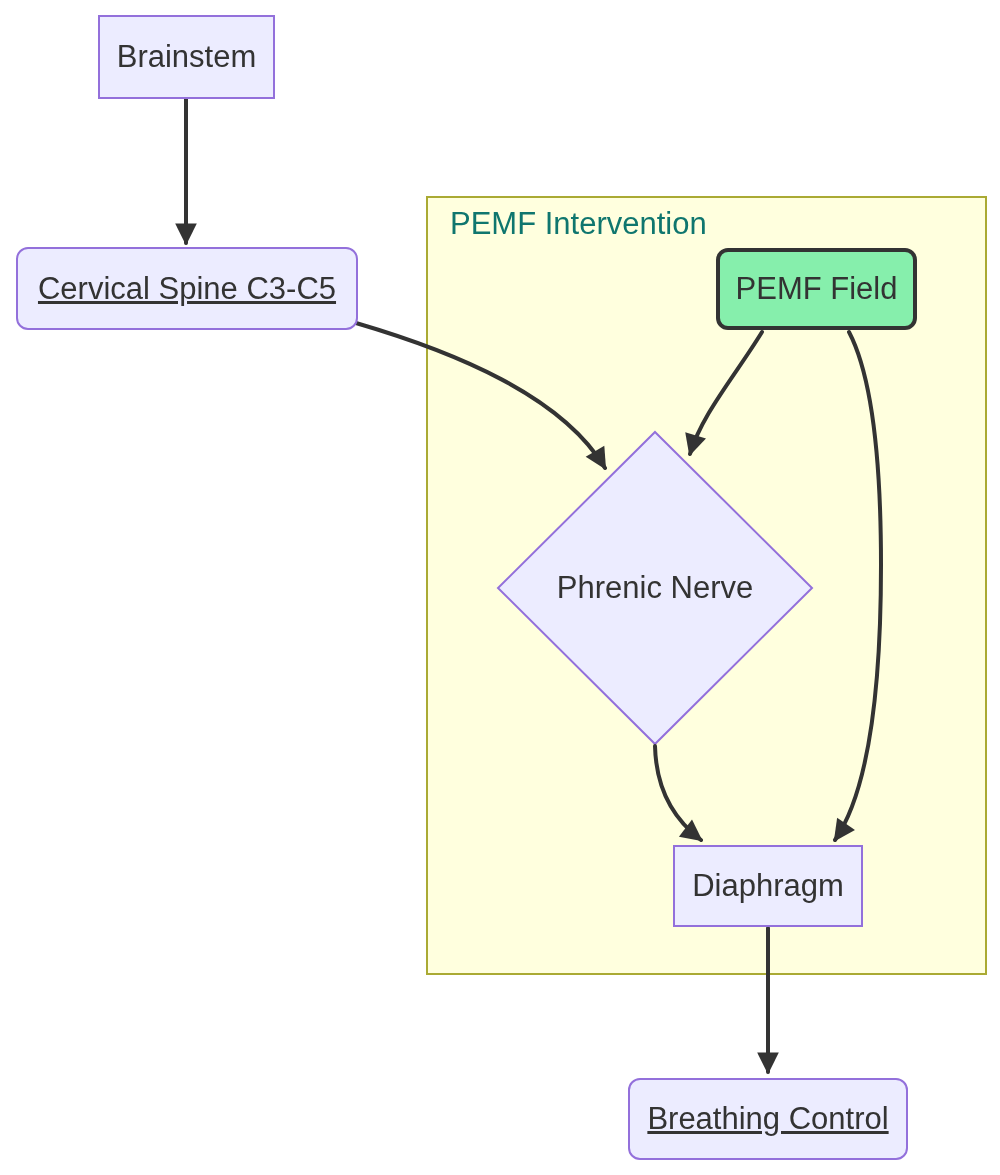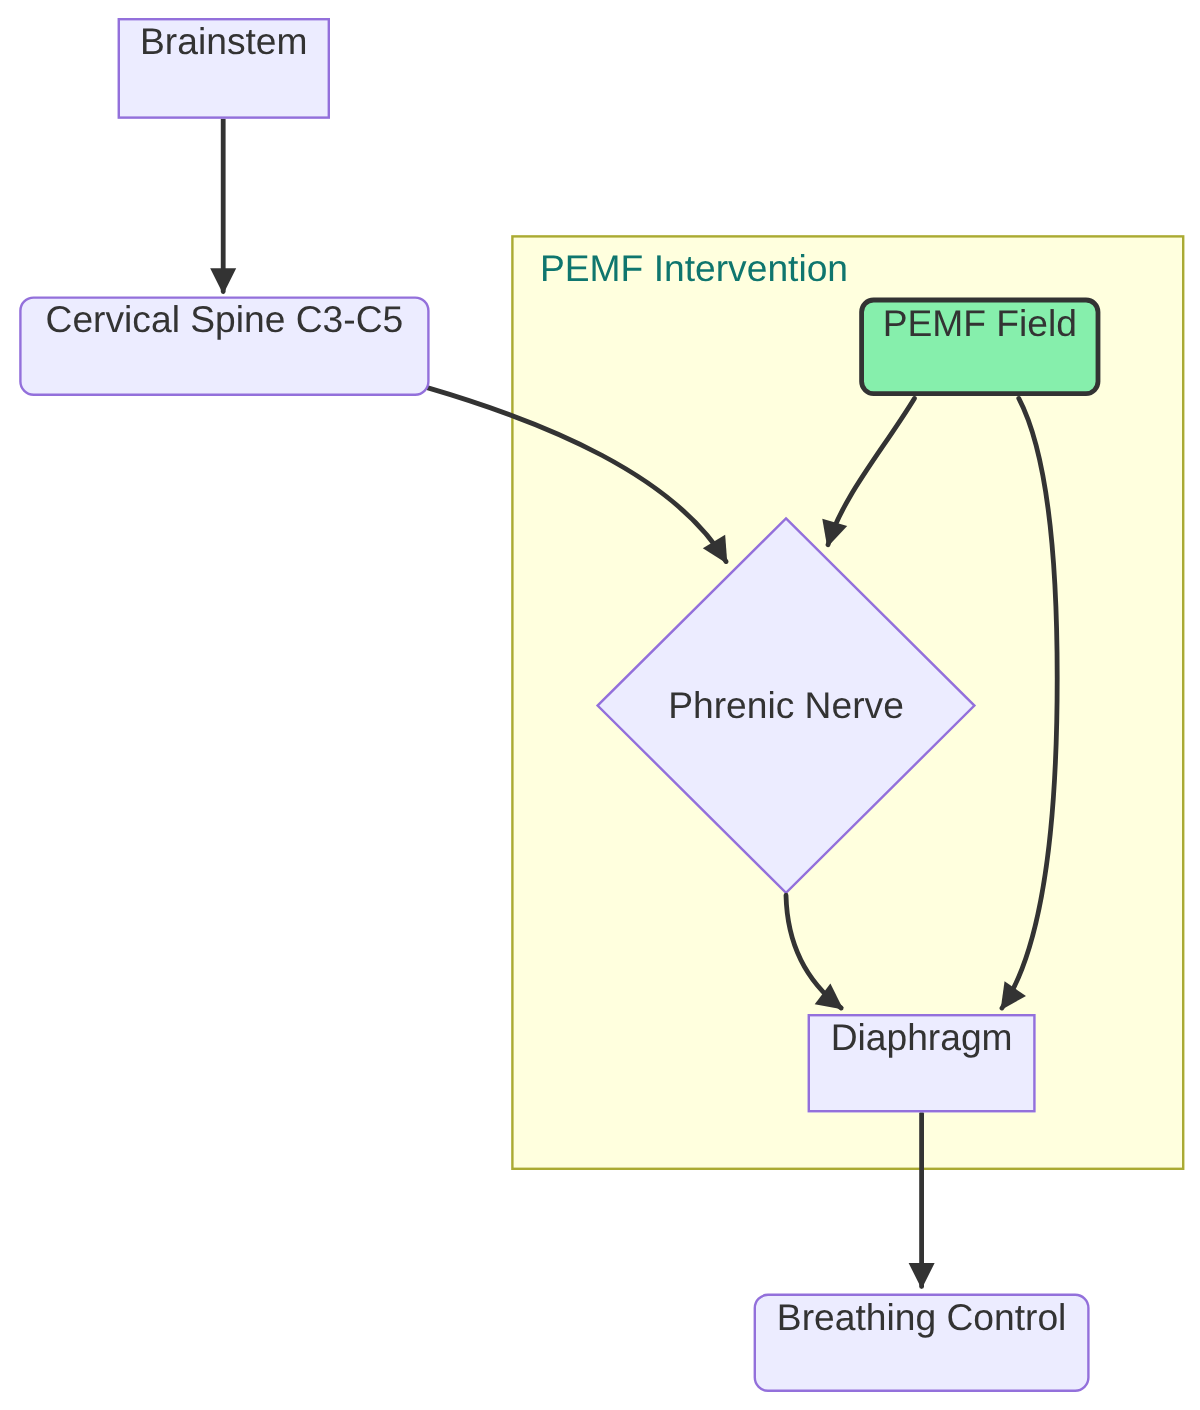--- a/index.html
+++ b/index.html
@@ -41,29 +41,30 @@
   }
   .edge {
     fill: none;
     stroke: #333333;
     stroke-width: 4px;
     stroke-linecap: round;
   }
   .node {
     position: absolute;
     display: flex;
+    align-items: center;
     justify-content: center;
     background: #ececff;
     border: 2px solid #9370db;
     box-sizing: border-box;
     font-size: 31px;
     color: #333333;
     text-align: center;
   }
-  .node.rounded { border-radius: 12px; }
+  .node.rounded { border-radius: 12px; text-decoration: underline; }
   .node-brainstem  { left: 98px;  top: 15px;   width: 177px; height: 84px; }
   .node-cervical   { left: 16px;  top: 247px;  width: 342px; height: 83px; }
   .node-pemf {
     left: 716px; top: 248px; width: 201px; height: 82px;
     background: #86efac;
     border: 4px solid #333333;
     border-radius: 12px;
   }
   .node-diaphragm  { left: 673px; top: 845px;  width: 190px; height: 82px; }
   .node-breathing  { left: 628px; top: 1078px; width: 280px; height: 82px; }

